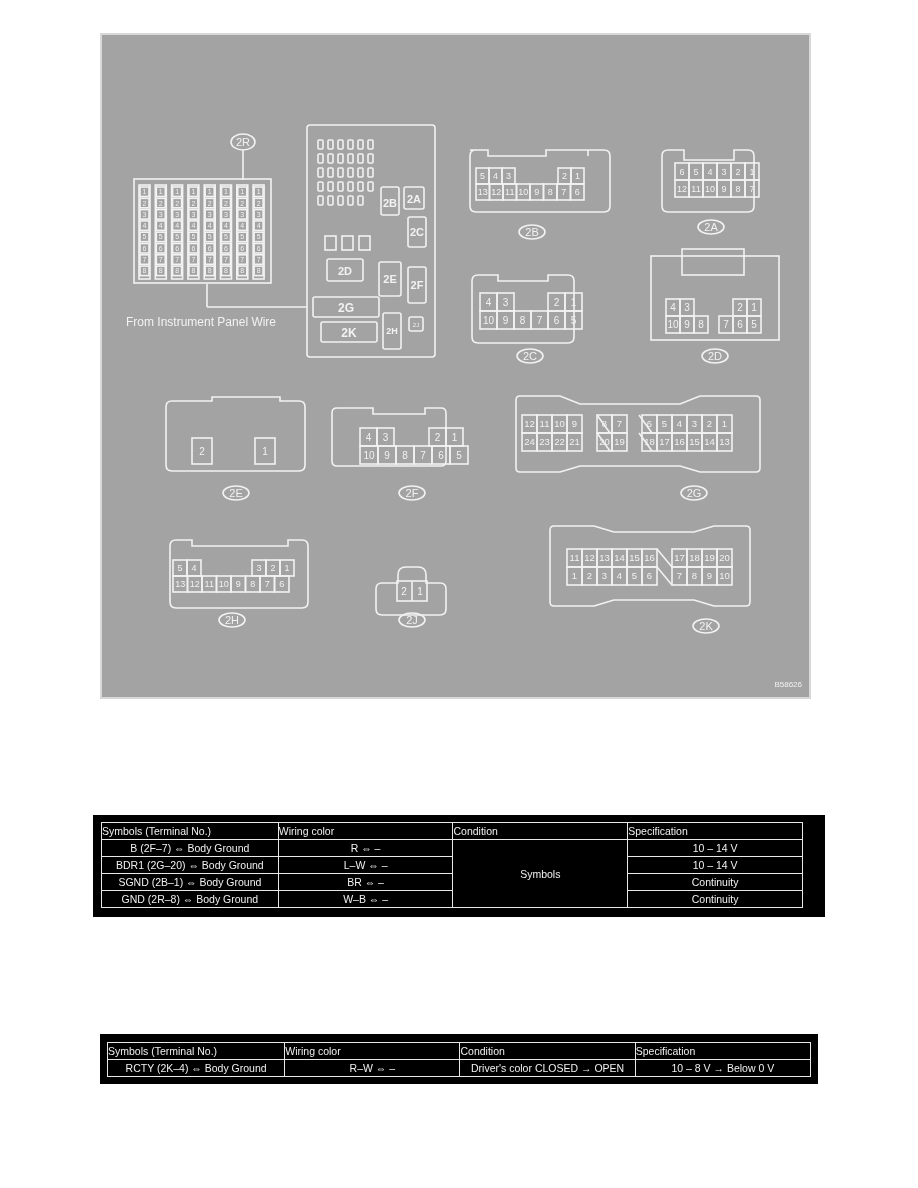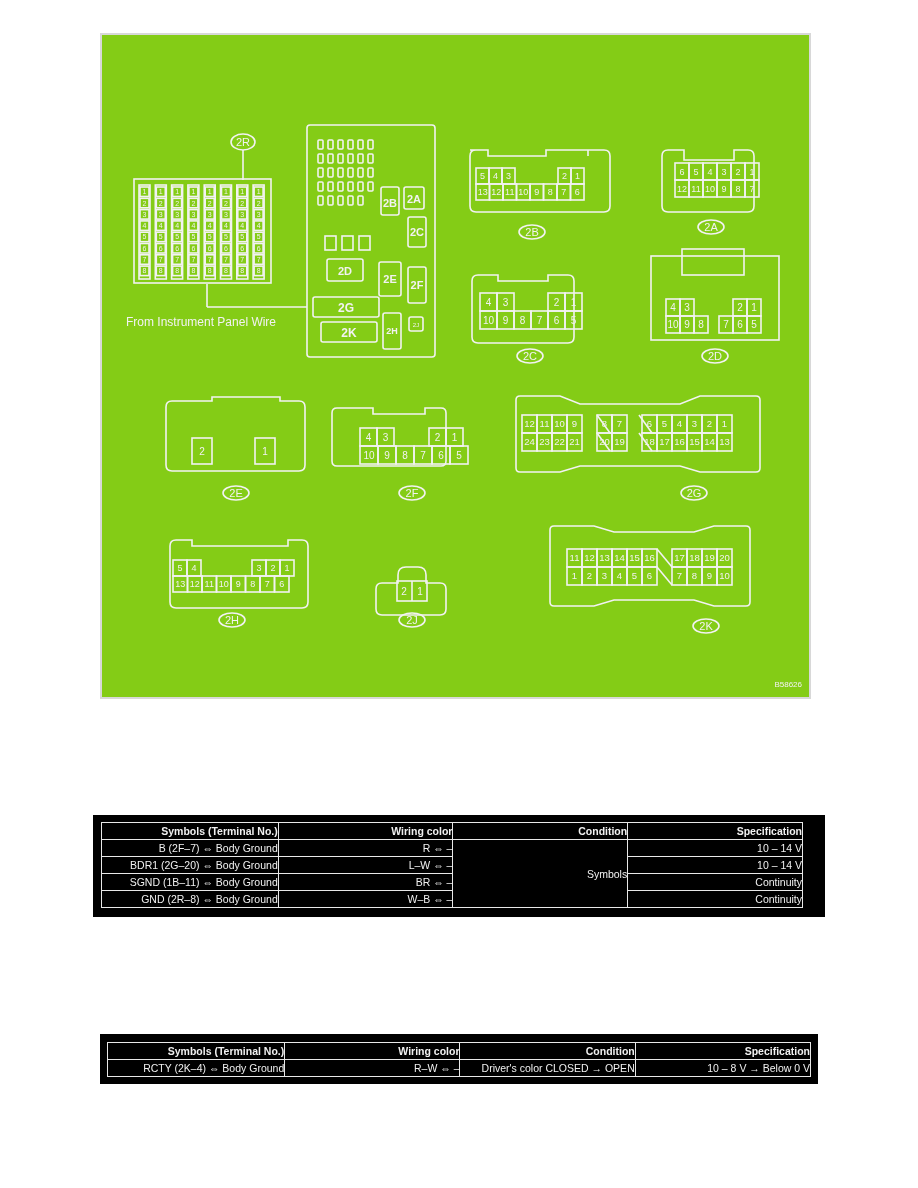--- a/index.html
+++ b/index.html
@@ -1,24 +1,24 @@
 <!DOCTYPE html>
 <html><head>
 <meta charset="utf-8">
 <style>
   html,body{margin:0;padding:0;background:#ffffff;}
   body{width:918px;height:1188px;position:relative;overflow:hidden;font-family:"Liberation Sans",sans-serif;}
   .abs{position:absolute;}
-  #diagram{left:100px;top:33px;width:711px;height:666px;background:#84cc16;border:2px solid #d8d8d8;box-sizing:border-box;}
+  #diagram{left:100px;top:33px;width:711px;height:666px;background:#a3a3a3;border:2px solid #d8d8d8;box-sizing:border-box;}
   .w{stroke:#f2f2f2;fill:none;stroke-width:1.6;}
   .wt{fill:#f2f2f2;font-family:"Liberation Sans",sans-serif;}
   .tbl{position:absolute;background:#000;}
   .tbl table{border-collapse:collapse;position:absolute;color:#f0f0f0;font-size:10.5px;}
-  .tbl td{border:1.5px solid #e8e8e8;text-align:right;padding:0;height:16px;}
-  .tbl th{border:1.5px solid #e8e8e8;text-align:right;font-weight:bold;padding:0;height:16px;}
+  .tbl td{border:1.5px solid #e8e8e8;text-align:center;padding:0;height:16px;}
+  .tbl th{border:1.5px solid #e8e8e8;text-align:left;font-weight:normal;padding:0;height:16px;}
 </style>
 </head>
 <body>
 
 <div id="diagram" class="abs">
 <svg width="707" height="662" viewBox="0 0 707 662" style="position:absolute;left:0;top:0">
 
   <g>
     <ellipse cx="141" cy="107" rx="12" ry="8" class="w"></ellipse>
     <text x="141" y="111" text-anchor="middle" font-size="11" class="wt">2R</text>
@@ -560,21 +560,21 @@
         <td>R ⇔ –</td>
         <td rowspan="4">Symbols</td>
         <td>10 – 14 V</td>
       </tr>
       <tr>
         <td>BDR1 (2G–20) ⇔ Body Ground</td>
         <td>L–W ⇔ –</td>
         <td>10 – 14 V</td>
       </tr>
       <tr>
-        <td>SGND (1B–11) ⇔ Body Ground</td>
+        <td>SGND (2B–1) ⇔ Body Ground</td>
         <td>BR ⇔ –</td>
         <td>Continuity</td>
       </tr>
       <tr>
         <td>GND (2R–8) ⇔ Body Ground</td>
         <td>W–B ⇔ –</td>
         <td>Continuity</td>
       </tr>
     </tbody>
   </table>

